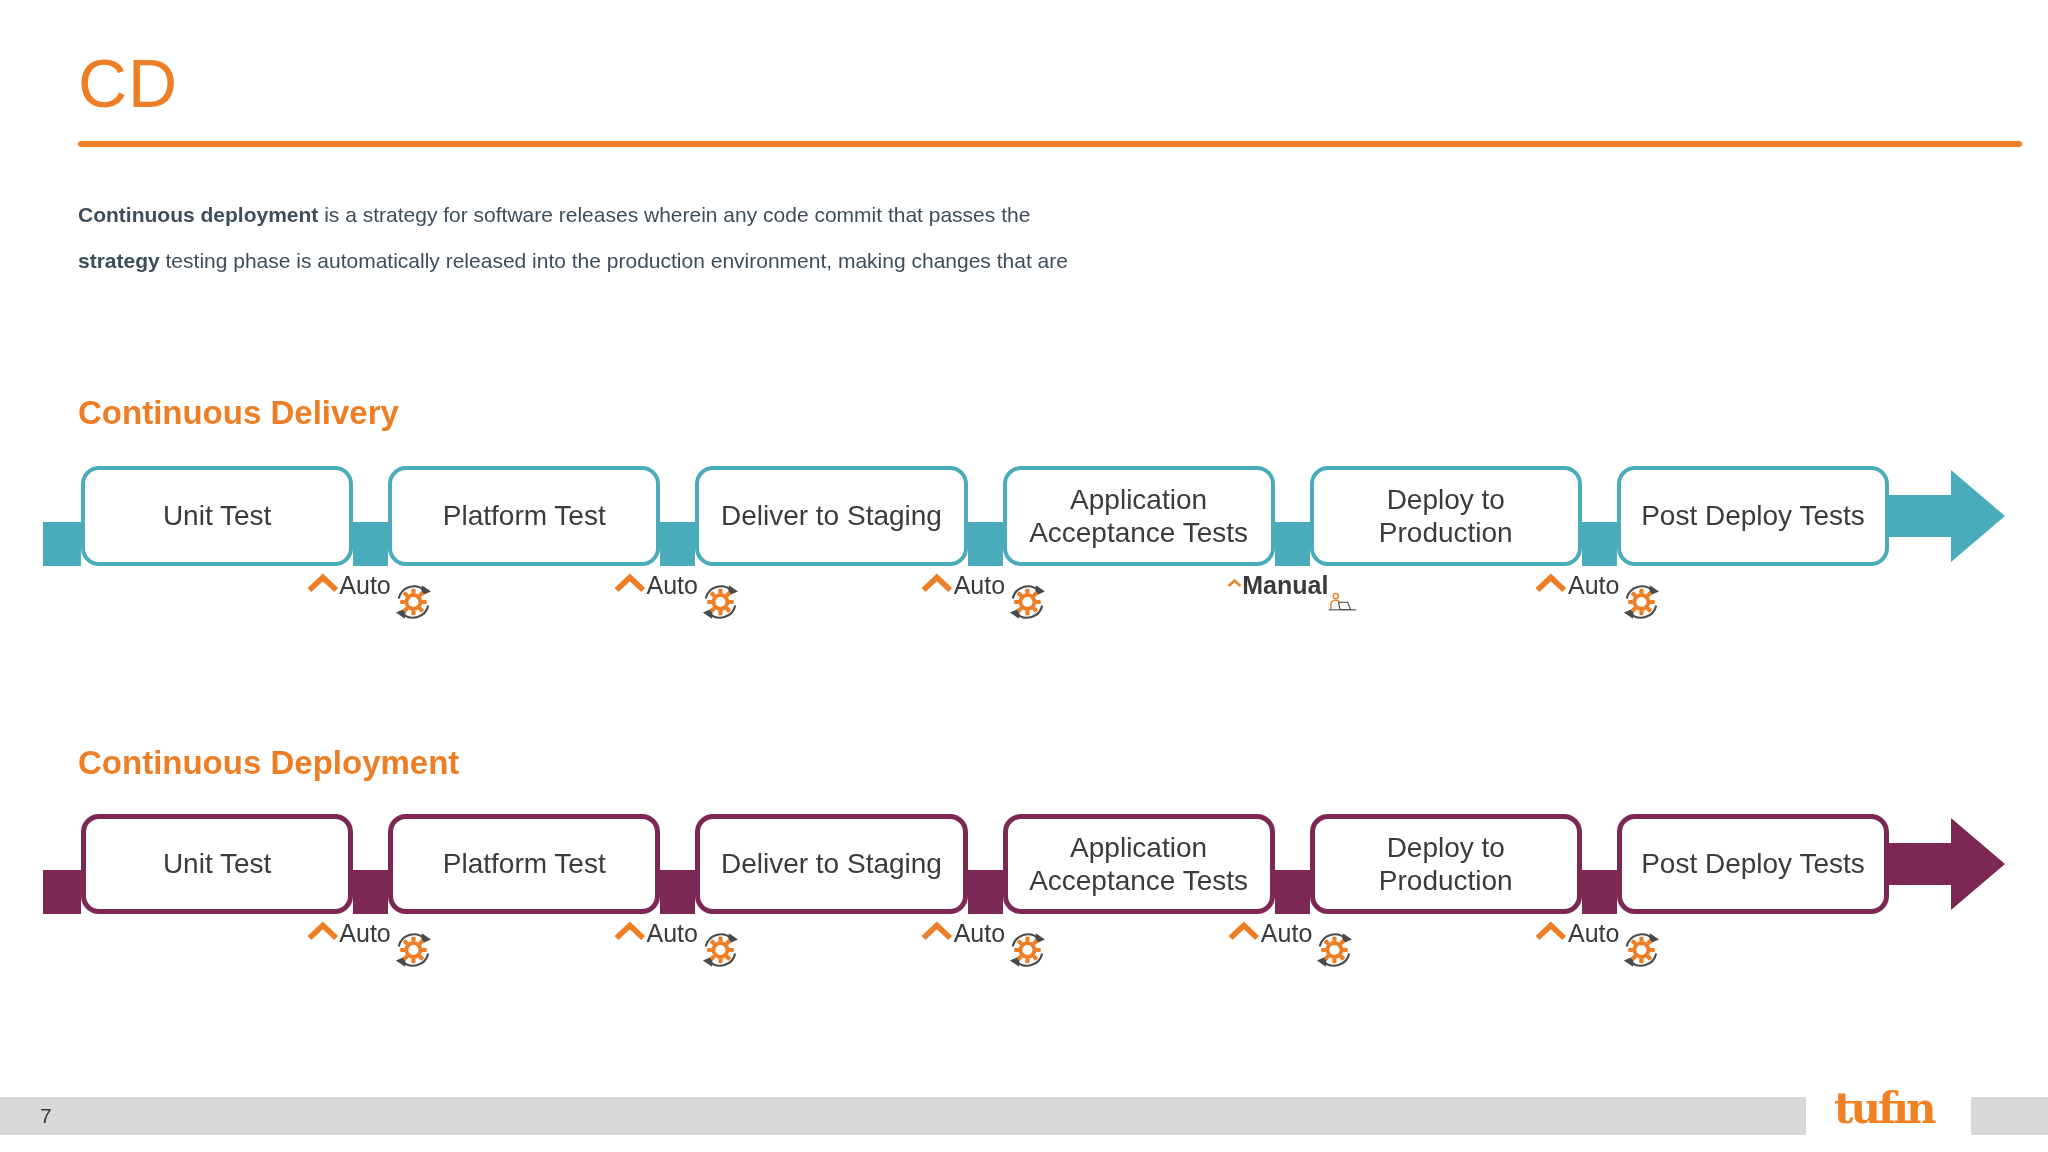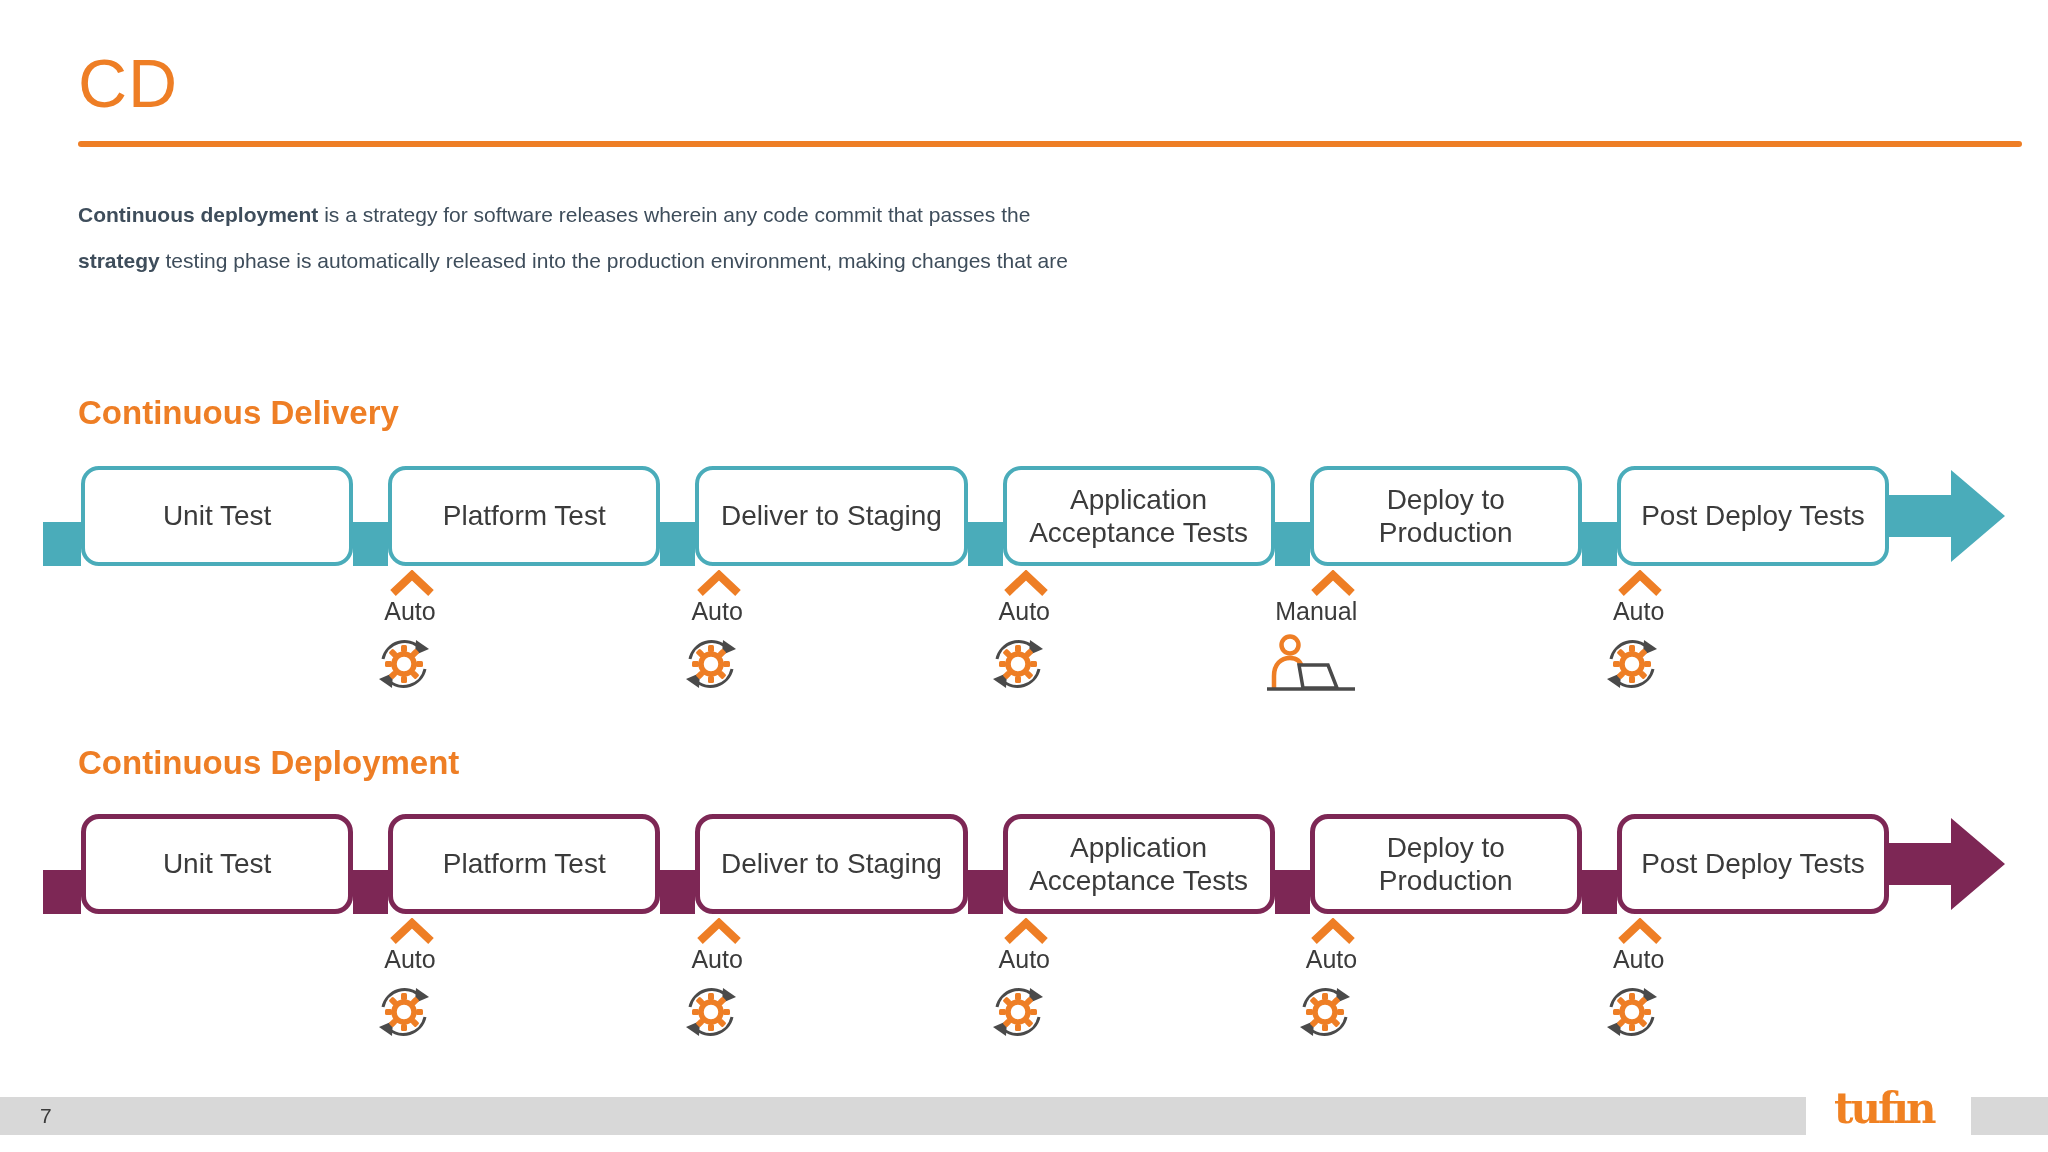--- a/index.html
+++ b/index.html
@@ -28,23 +28,23 @@
   [data-pipeline="1"] .stage-box{border-width:5px;}
   .connector{flex:0 0 35px;height:44px;}
   .arrow{flex:0 0 118px;}
   .gates{position:absolute;left:43px;width:1964px;display:flex;}
   #gates0{top:570px;}
   #gates1{top:918px;}
   .g-stub{flex:0 0 38px;}
   .g-spacer{flex:1 1 0;}
   .gate-cell{flex:0 0 35px;position:relative;height:150px;}
   .g-arrow-sp{flex:0 0 118px;}
-  .gate{position:absolute;left:50%;transform:translateX(-50%);display:flex;flex-direction:column;align-items:flex-end;width:130px;}
+  .gate{position:absolute;left:50%;transform:translateX(-50%);display:flex;flex-direction:row;align-items:flex-start;width:130px;}
   .gate-label{font-size:25px;color:#3B3B3B;margin:1px 0 6px;}
-  .gate-label.bold{font-weight:normal;}
+  .gate-label.bold{font-weight:bold;}
   .footer-bar{position:absolute;left:0;top:1097px;width:1806px;height:38px;background:#D8D8D8;}
   .page-num{position:absolute;left:40px;top:0;line-height:38px;font-size:21px;color:#3B3B3B;}
   .brand{
     position:absolute;left:1834px;top:1084px;margin:0;
     font-family:"DejaVu Serif",serif;font-weight:700;font-size:42px;
     color:#F08122;letter-spacing:-3px;
   }
   .footer-bar-right{position:absolute;left:1971px;top:1097px;width:77px;height:38px;background:#D8D8D8;}
 </style>
 </head>

